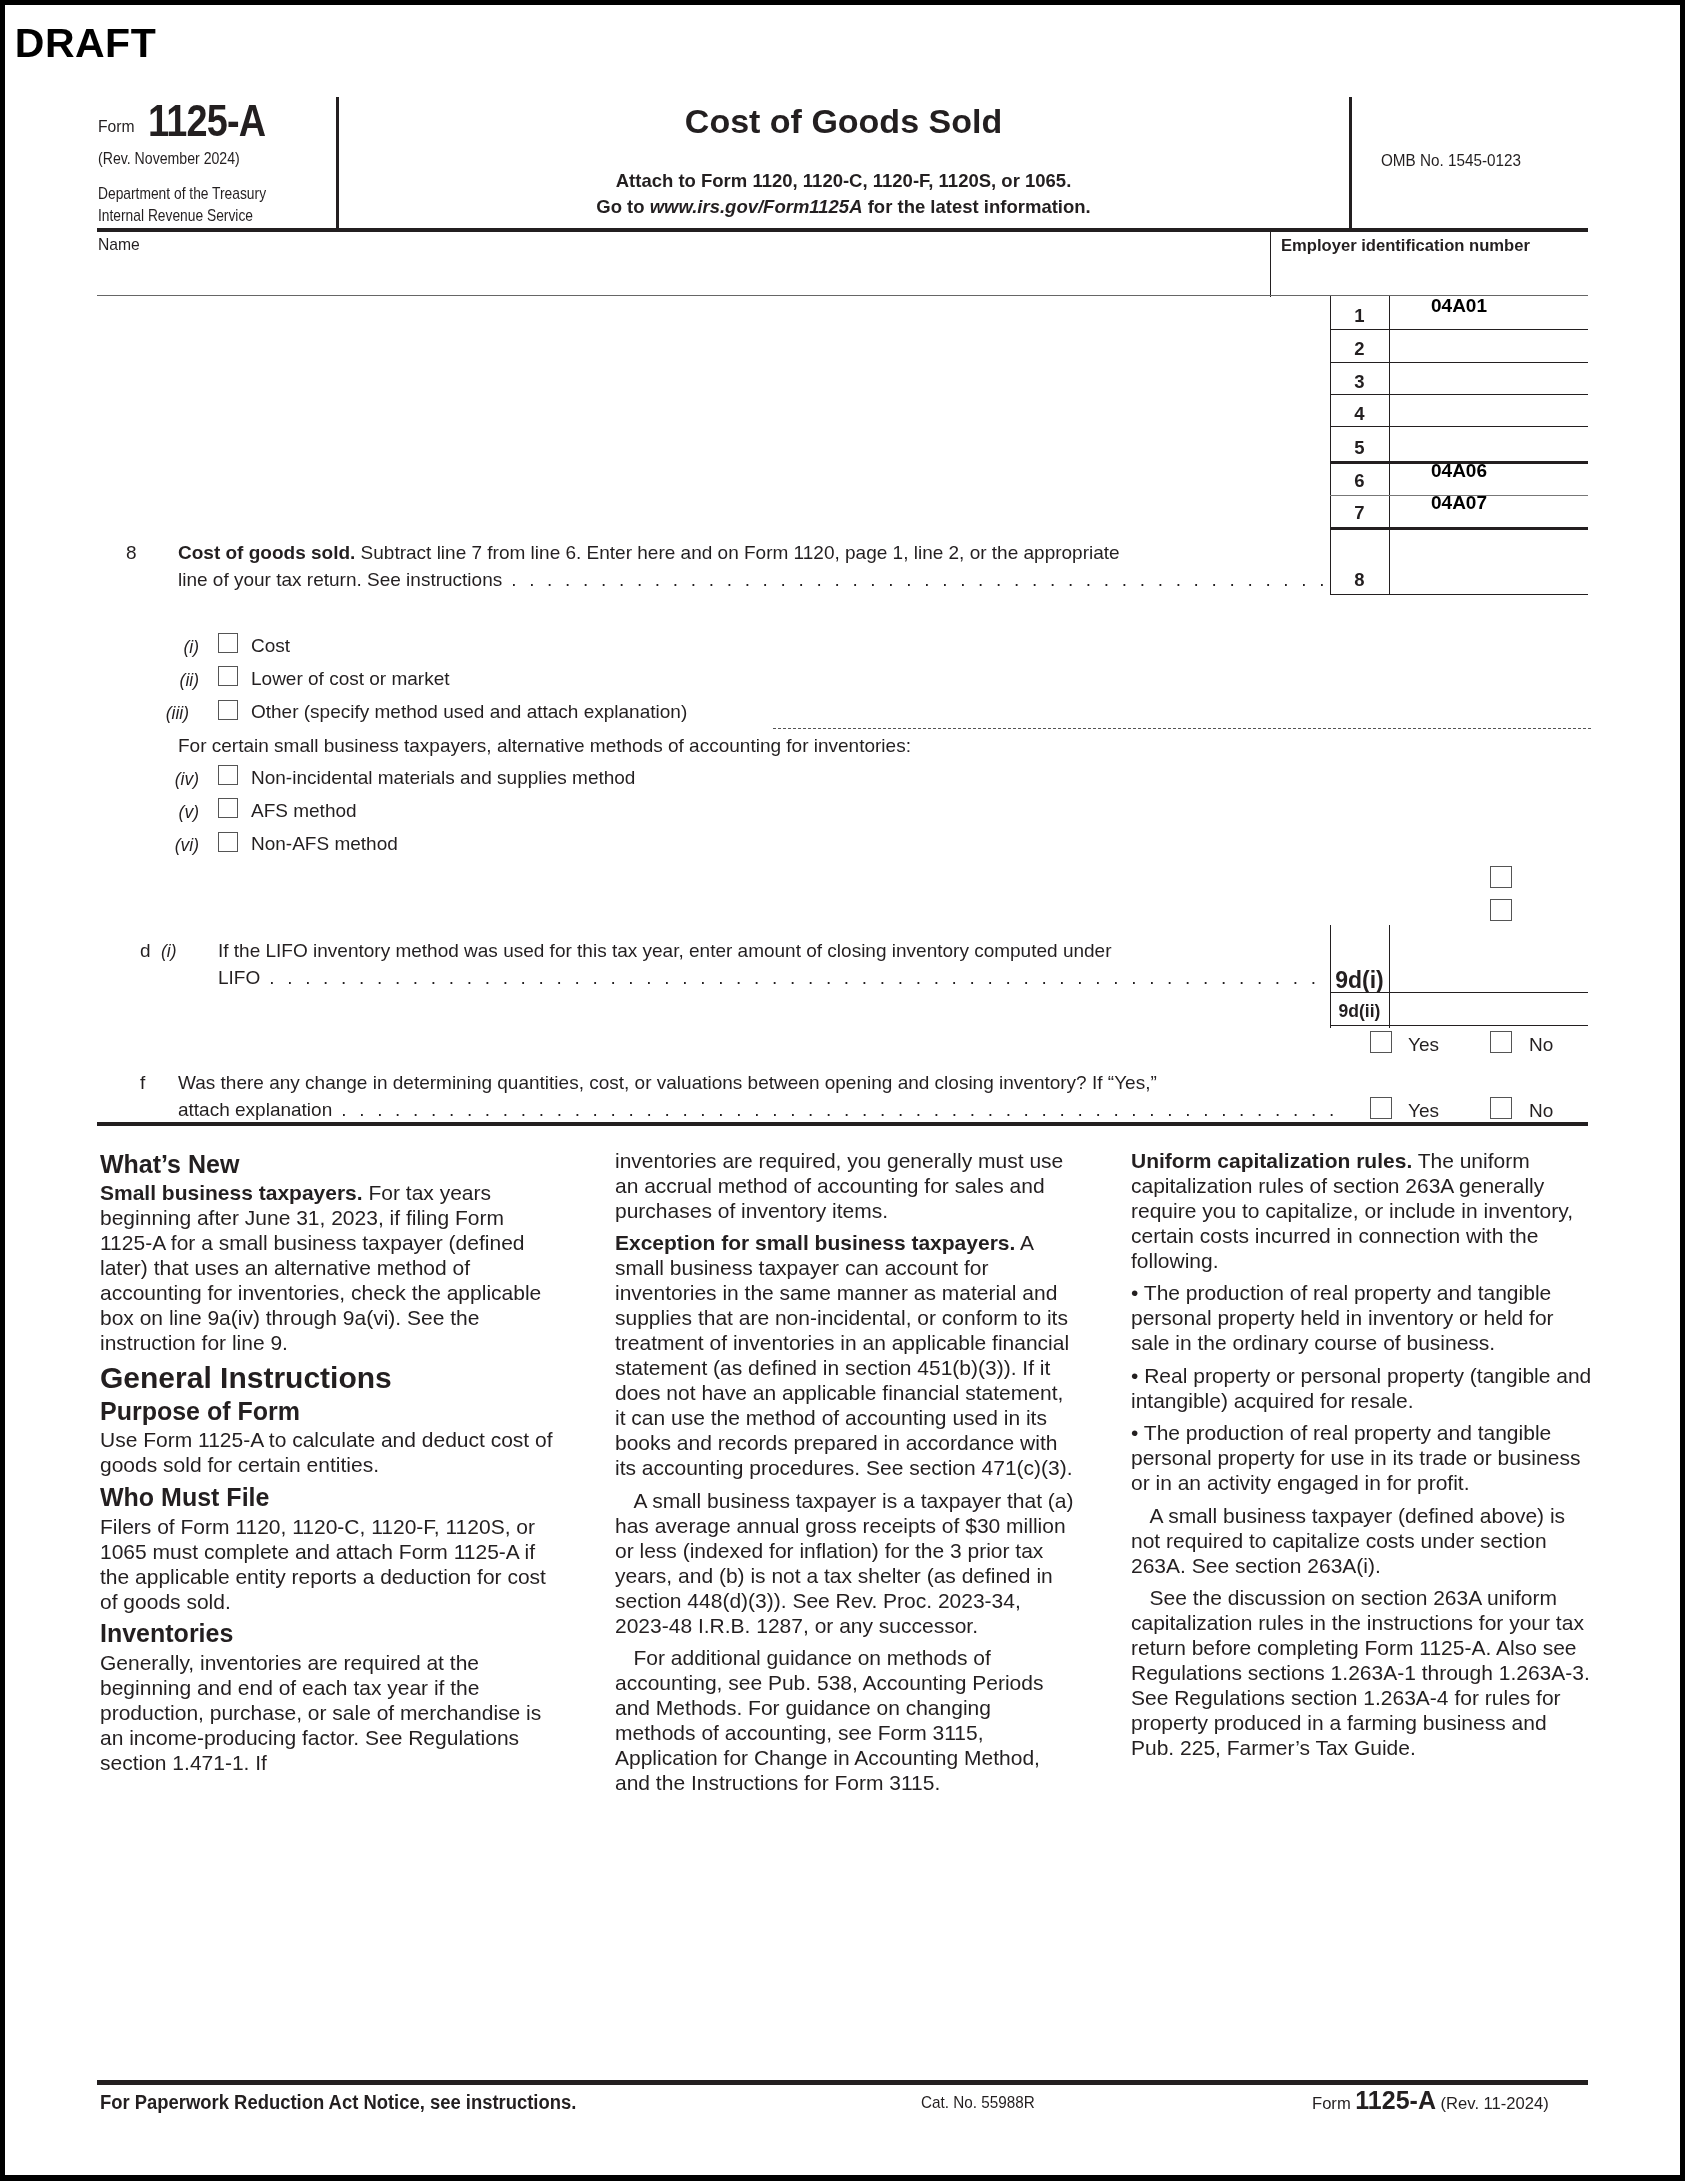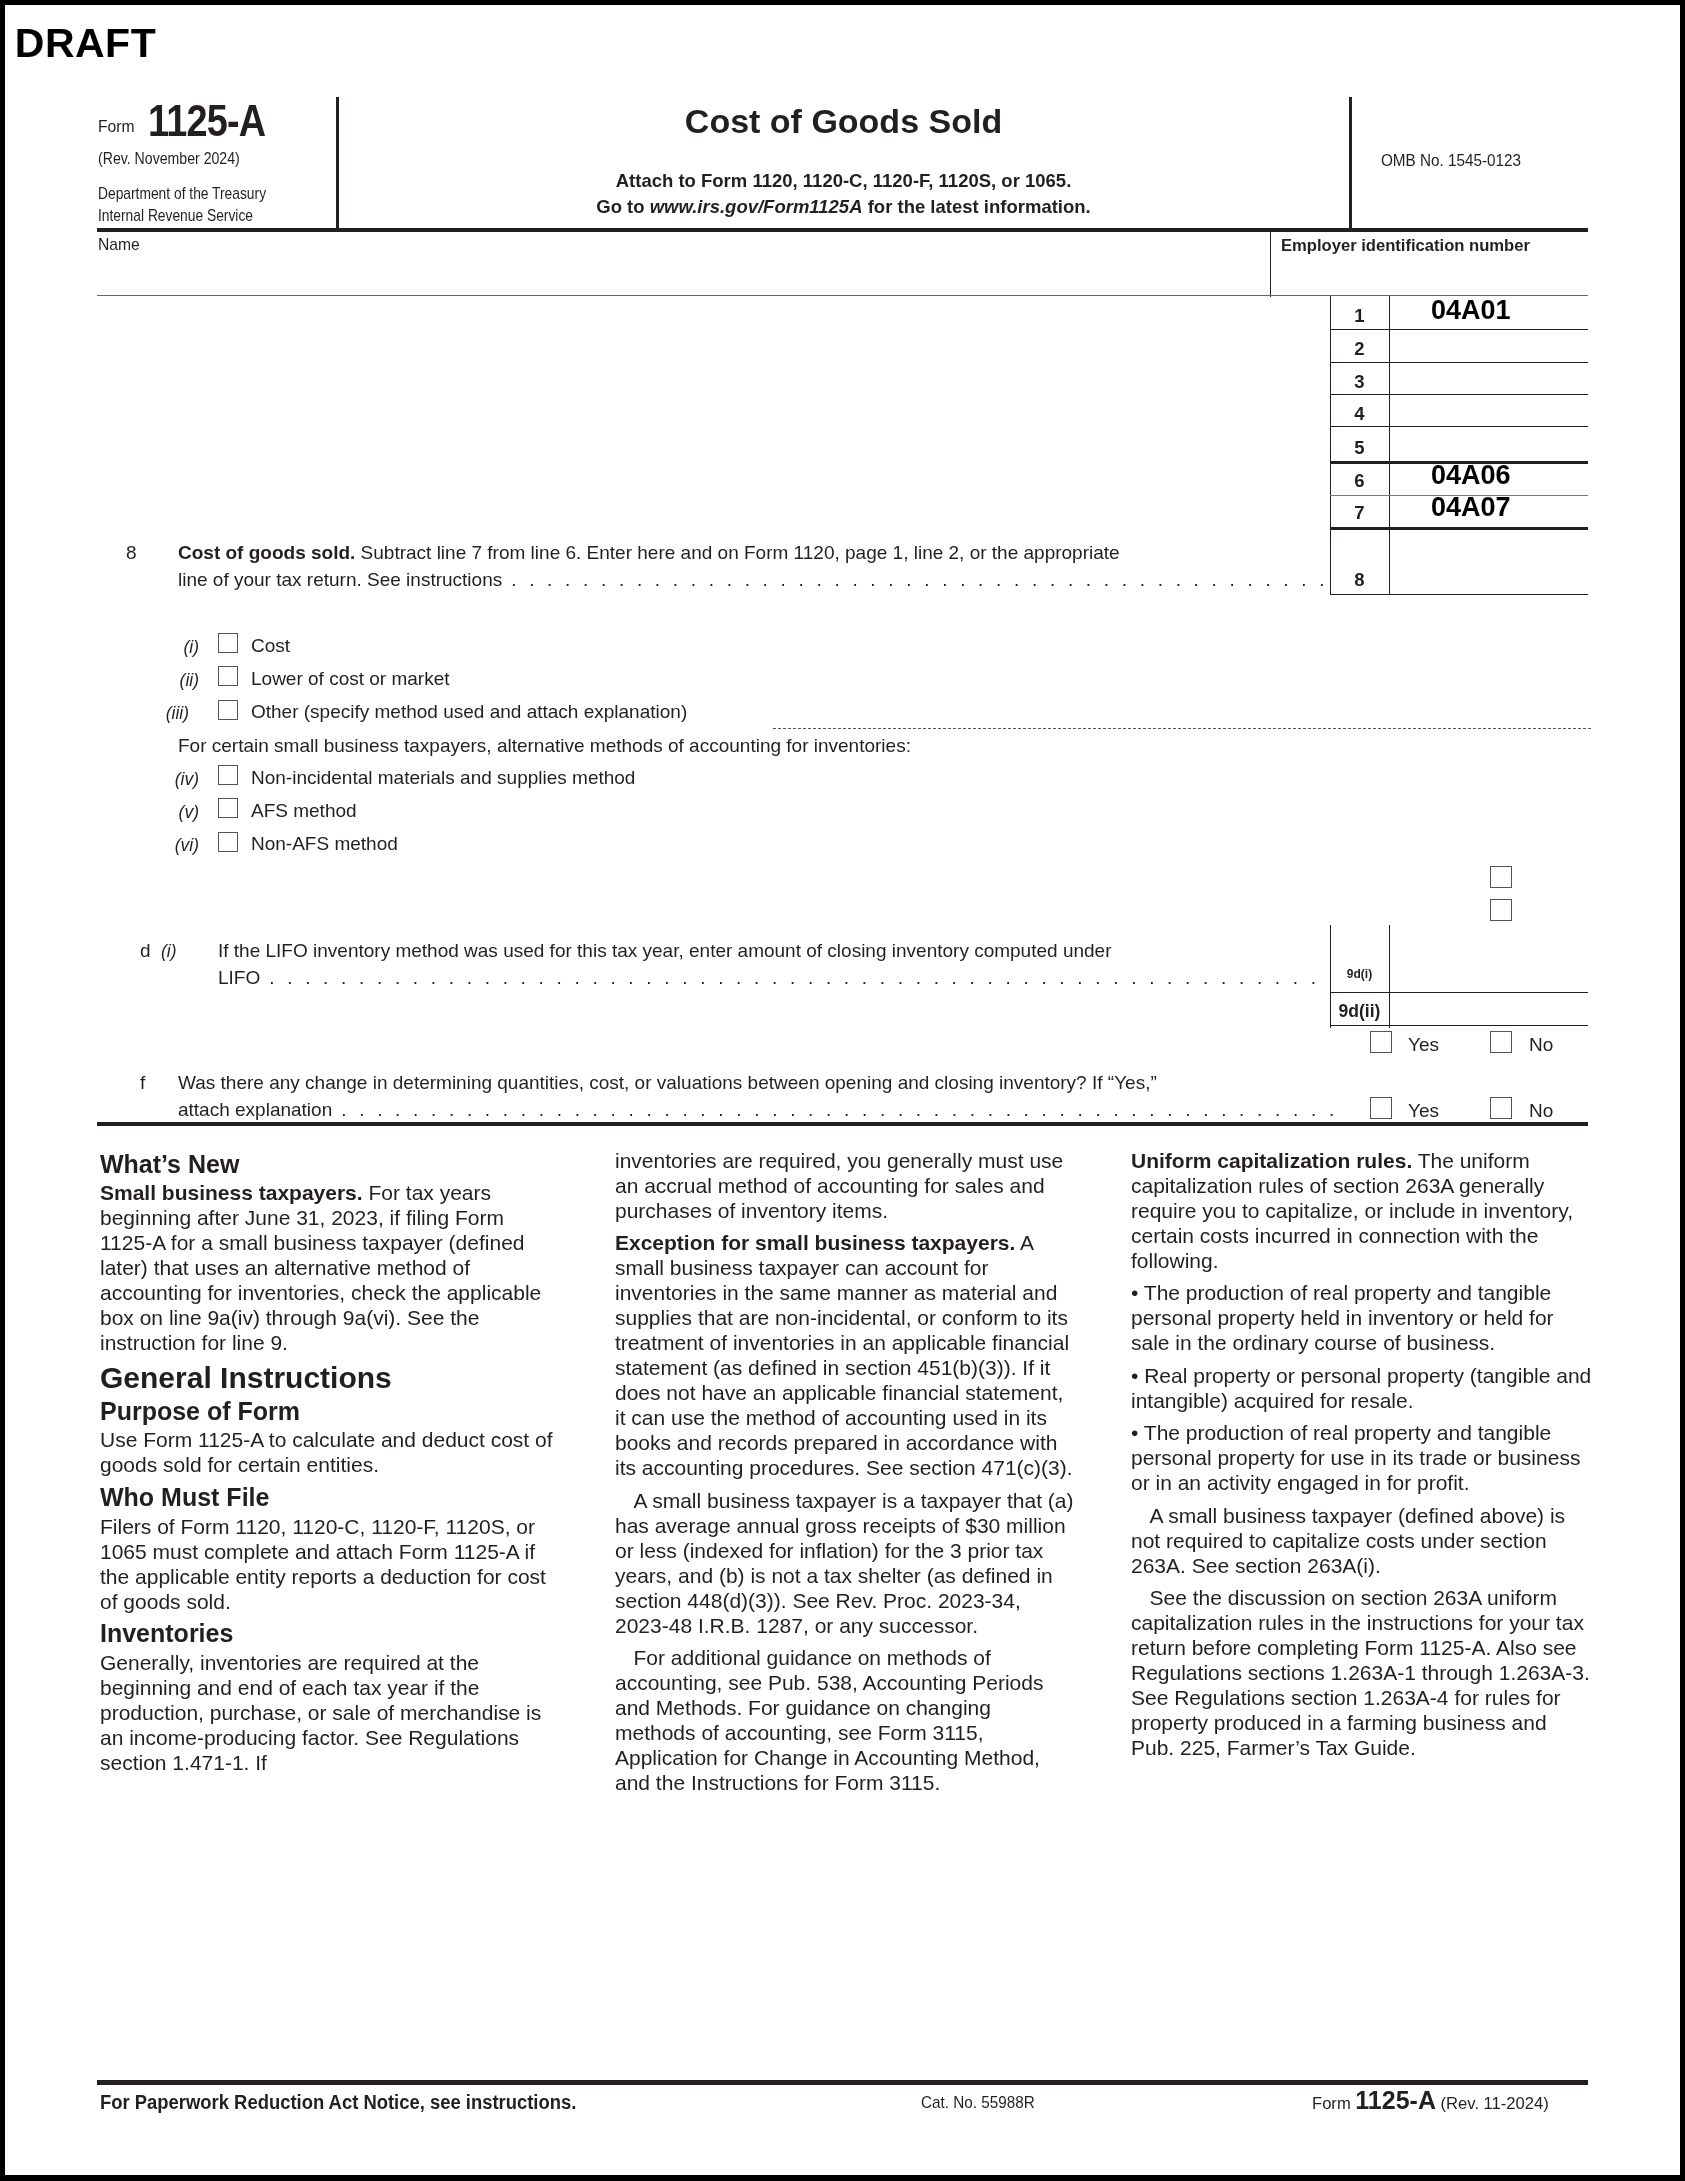--- a/index.html
+++ b/index.html
@@ -25,21 +25,21 @@
   .namelbl { left:98px; top:236px; font-size:15.7px; }
   .einlbl { left:1281px; top:236px; font-size:16.6px; font-weight:bold; }
 
   
   .ln { position:absolute; left:98px; width:1227px; font-size:19px; white-space:nowrap; overflow:hidden; }
   .ln .num { position:absolute; left:28px; width:28px; }
   .ln .lbl { position:absolute; left:80px; right:0; overflow:hidden; white-space:nowrap; }
   .ln .lbl b { font-weight:bold; }
   .dots::after { content:" .  .  .  .  .  .  .  .  .  .  .  .  .  .  .  .  .  .  .  .  .  .  .  .  .  .  .  .  .  .  .  .  .  .  .  .  .  .  .  .  .  .  .  .  .  .  .  .  .  .  .  .  .  .  .  .  .  .  .  .  .  .  .  ."; letter-spacing:3.7px; }
   .boxnum { position:absolute; left:1330px; width:59px; text-align:center; font-size:18.5px; font-weight:bold; }
-  .amt { position:absolute; left:1389px; width:198px; box-sizing:border-box; font-size:27px; font-weight:bold; padding-left:42px; color:#000; }
+  .amt { position:absolute; left:1389px; width:198px; box-sizing:border-box; font-size:19px; font-weight:bold; padding-left:42px; color:#000; }
   .chk { position:absolute; width:20px; height:20px; border:1.4px solid #555; box-sizing:border-box; background:#fff; cursor:pointer; }
   .roman { position:absolute; font-size:17.5px; font-style:italic; width:37px; text-align:right; }
   .optlbl { position:absolute; font-size:19px; white-space:nowrap; }
   .yn { position:absolute; font-size:19px; }
 
   
   .col { position:absolute; top:1148px; font-size:21px; line-height:25px; color:#231f20; }
   .col p { margin:0 0 7.4px 0; }
   .col .ind { text-indent:18.5px; }
   .col h2 { margin:3.7px 0 3.7px 0; font-size:25px; font-weight:bold; }
@@ -170,21 +170,21 @@
 <div class="chk" style="left:1490px;top:899px;width:22px;height:22px;"></div>
 
 <div class="ln" style="top:940px;height:55px;">
   <span class="num" style="left:42px;">d</span>
   <span class="roman" style="left:63px;width:28px;text-align:left;top:0.9px;">(i)</span>
   <span class="lbl" style="left:120px;">If the LIFO inventory method was used for this tax year, enter amount of closing inventory computed under</span>
   <span class="lbl dots" style="left:120px;top:27px;">LIFO</span>
 </div>
 <div class="vline" style="left:1330px;top:925px;width:1.4px;height:103px;"></div>
 <div class="vline" style="left:1389px;top:925px;width:0.9px;height:103px;"></div>
-<div class="boxnum" style="top:967px;font-size:12px;">9d(i)</div>
+<div class="boxnum" style="top:967px;font-size:23px;">9d(i)</div>
 <div class="amt" style="top:960px;"></div>
 <div class="hline" style="left:1330px;top:992px;width:258px;height:1.4px;"></div>
 
 <div class="ln" style="top:1001px;">
   
   
 </div>
 <div class="boxnum" style="top:1001px;font-size:17.5px;">9d(ii)</div>
 <div class="amt" style="top:993px;"></div>
 <div class="hline" style="left:1330px;top:1025px;width:258px;height:1.4px;"></div>

